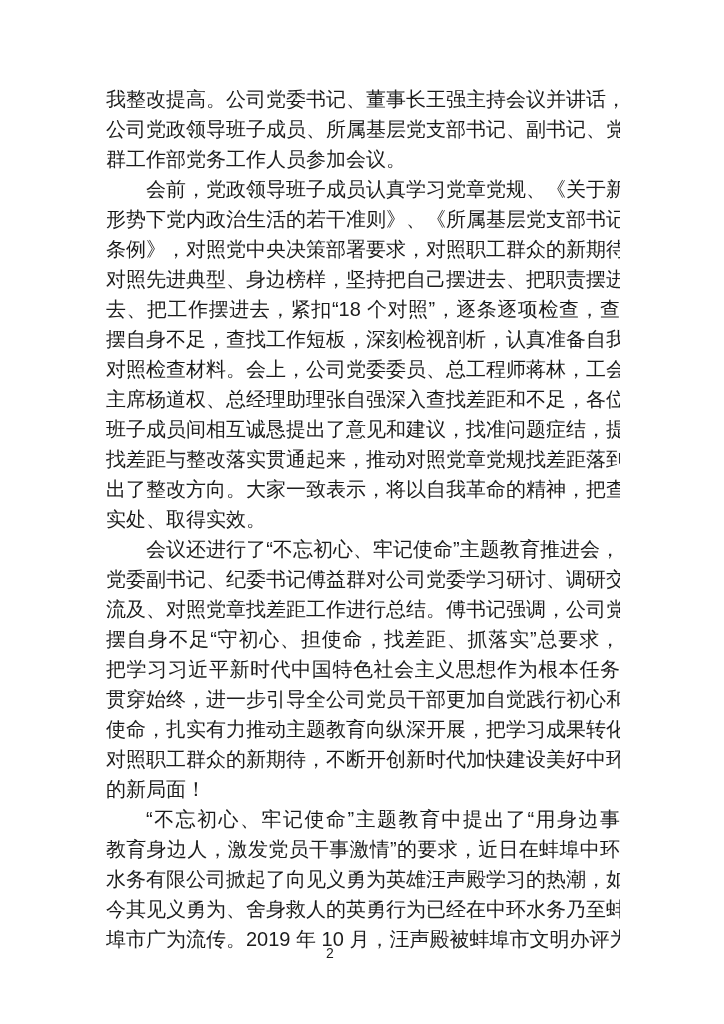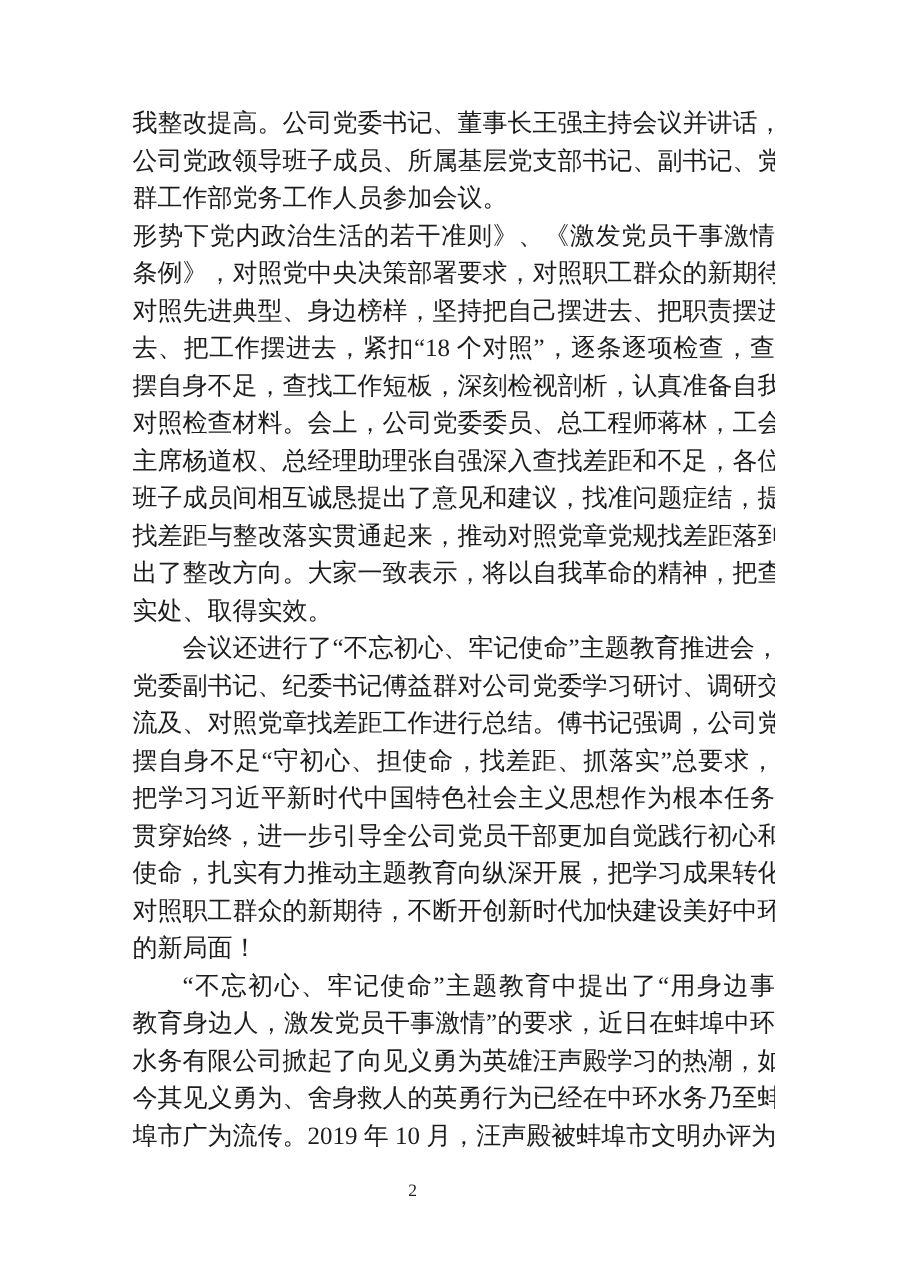--- a/index.html
+++ b/index.html
@@ -6,21 +6,21 @@
     margin: 0;
     padding: 0;
     background: #ffffff;
   }
   .page {
     position: relative;
     width: 660px;
     height: 1024px;
     background: #ffffff;
     overflow: hidden;
-    font-family: Liberation Serif, serif;
+    font-family: Liberation Sans, sans-serif;
     color: #1c1c1c;
   }
   .text-block {
     position: absolute;
     left: 106px;
     top: 84px;
     width: 514px;
   }
   .paragraph {
     margin: 0;
@@ -60,21 +60,22 @@
 <body>
 
 <div class="page">
   <div class="text-block">
       <div class="paragraph">
         <div class="line">我整改提高。公司党委书记、董事长王强主持会议并讲话，</div>
         <div class="line">公司党政领导班子成员、所属基层党支部书记、副书记、党</div>
         <div class="line no-just">群工作部党务工作人员参加会议。</div>
       </div>
       <div class="paragraph">
-        <div class="line">形势下党内政治生活的若干准则》、《激发党员干事激情</div>
+        <div class="line indent">会前，党政领导班子成员认真学习党章党规、《关于新</div>
+        <div class="line">形势下党内政治生活的若干准则》、《所属基层党支部书记</div>
         <div class="line">条例》，对照党中央决策部署要求，对照职工群众的新期待，</div>
         <div class="line">对照先进典型、身边榜样，坚持把自己摆进去、把职责摆进</div>
         <div class="line">去、把工作摆进去，紧扣“18 个对照”，逐条逐项检查，查</div>
         <div class="line">摆自身不足，查找工作短板，深刻检视剖析，认真准备自我</div>
         <div class="line">对照检查材料。会上，公司党委委员、总工程师蒋林，工会</div>
         <div class="line">主席杨道权、总经理助理张自强深入查找差距和不足，各位</div>
         <div class="line">班子成员间相互诚恳提出了意见和建议，找准问题症结，提</div>
         <div class="line">找差距与整改落实贯通起来，推动对照党章党规找差距落到</div>
         <div class="line">出了整改方向。大家一致表示，将以自我革命的精神，把查</div>
         <div class="line no-just">实处、取得实效。</div>

